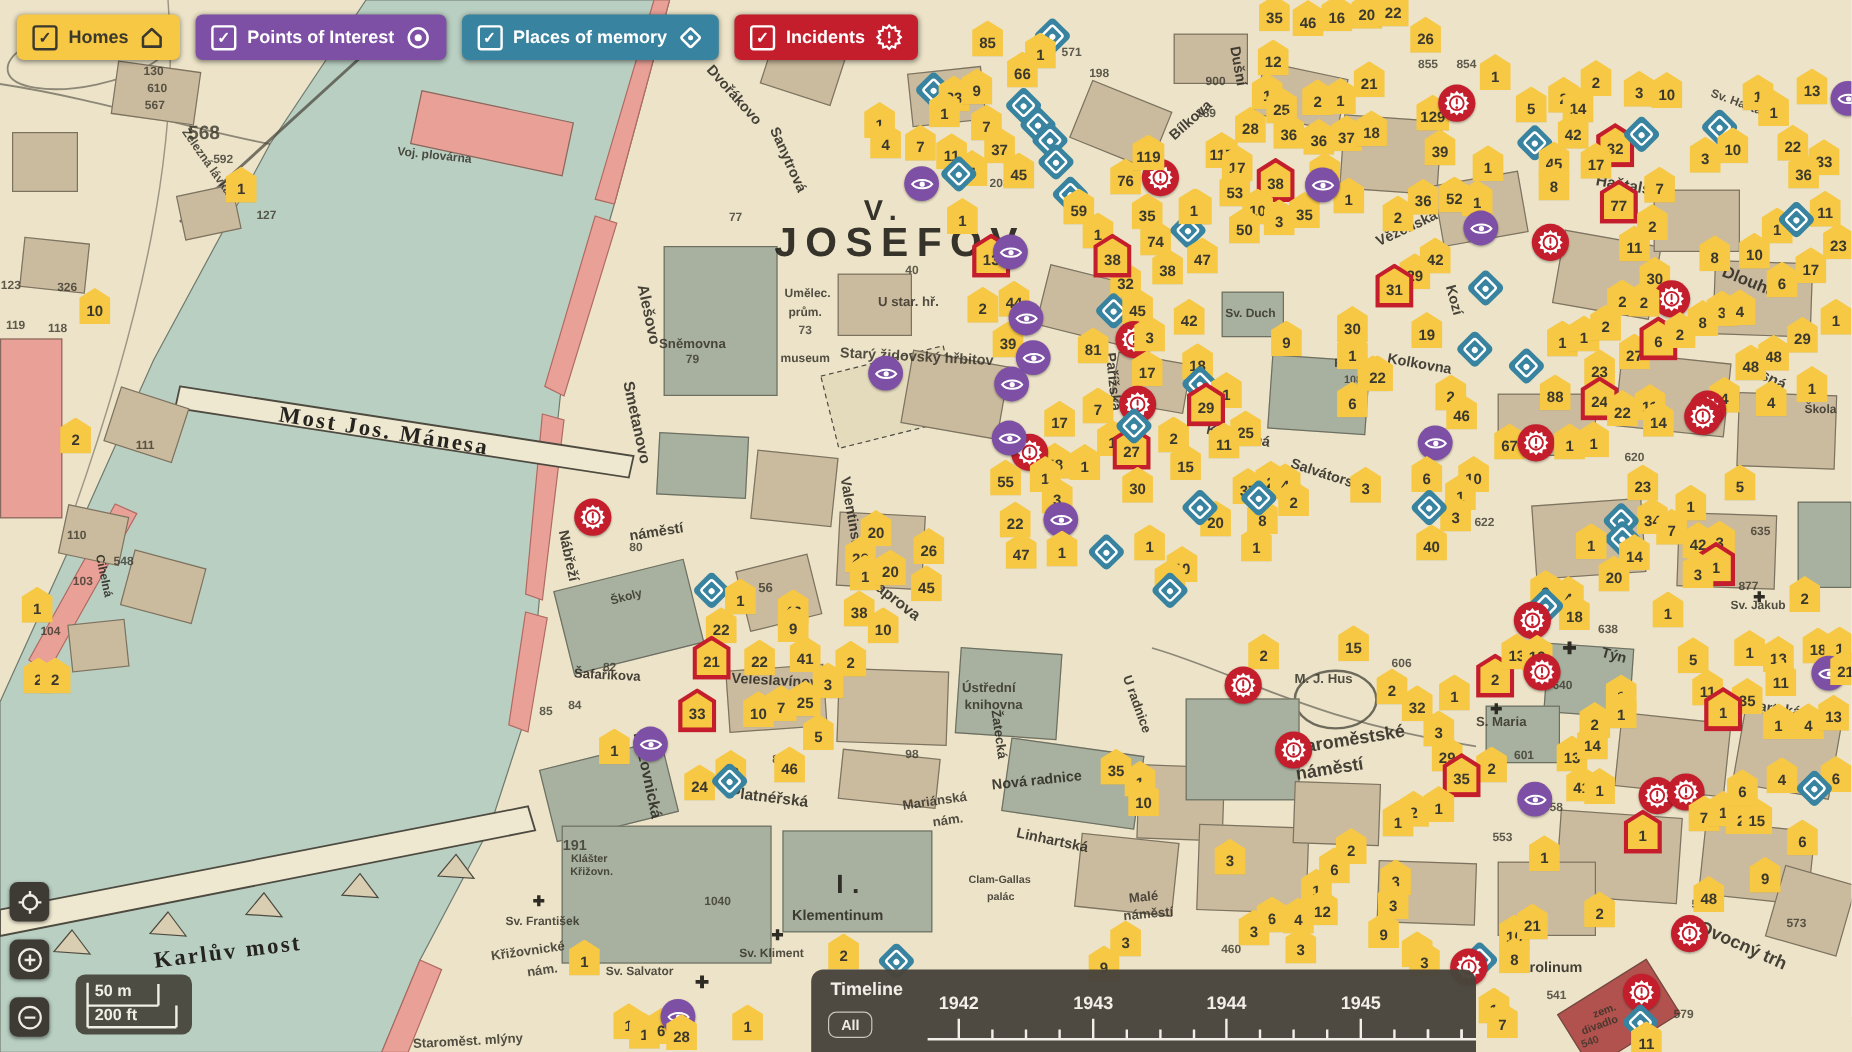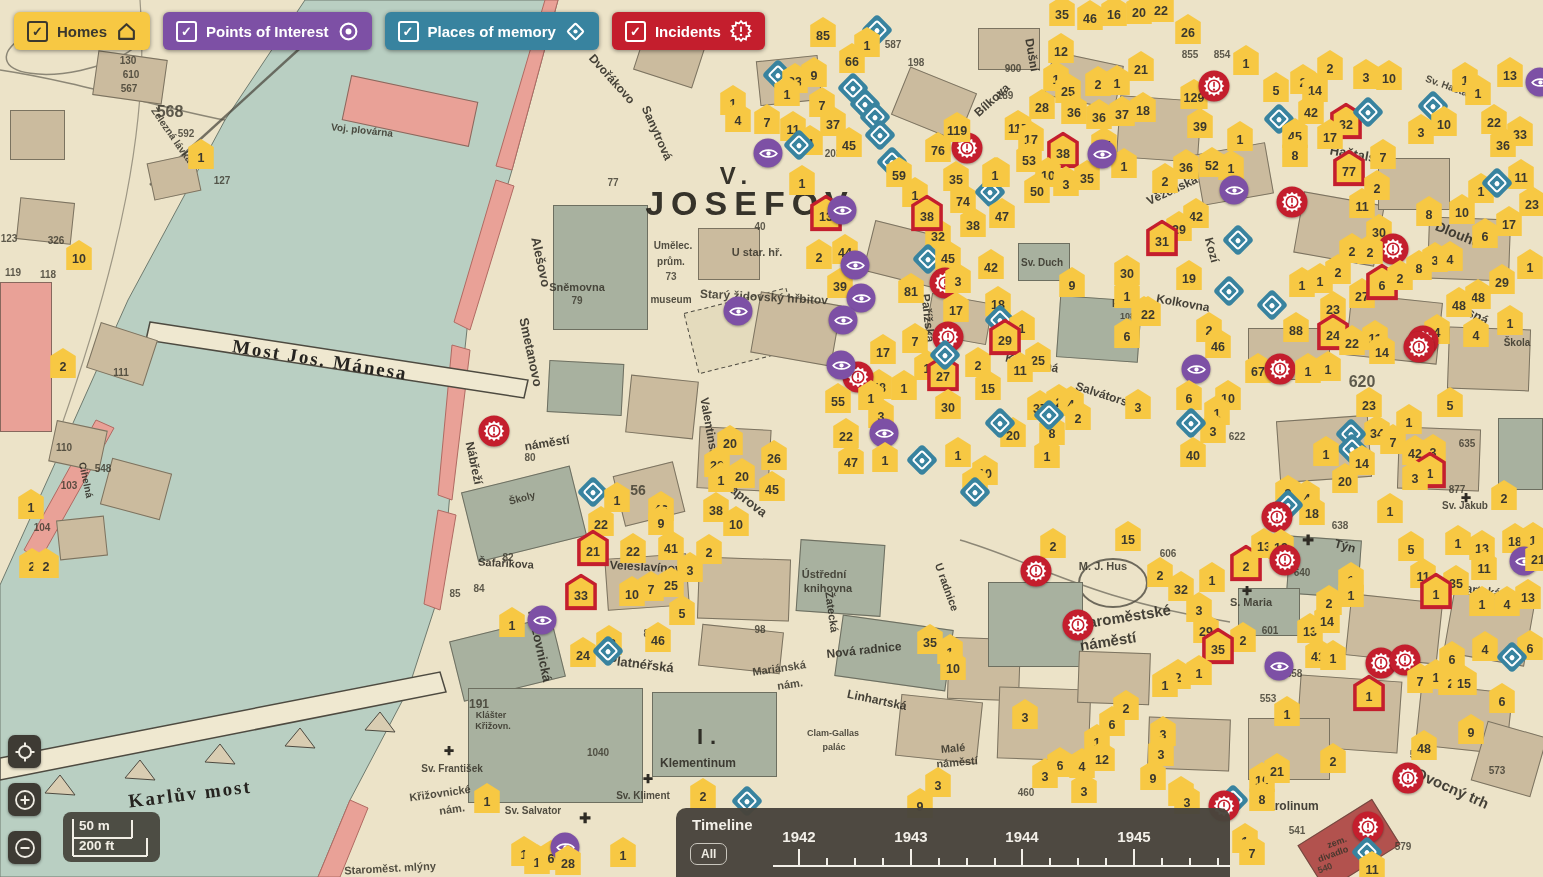--- a/index.html
+++ b/index.html
@@ -263,41 +263,41 @@
       <div class="map-label num" style="left: 69px; top: 485px; font-size: 10px; transform: translate(-50%, -50%) rotate(0deg);">103</div>
       <div class="map-label num" style="left: 42px; top: 527px; font-size: 10px; transform: translate(-50%, -50%) rotate(0deg);">104</div>
       <div class="map-label num" style="left: 103px; top: 468px; font-size: 10px; transform: translate(-50%, -50%) rotate(0deg);">548</div>
       <div class="map-label num" style="left: 598px; top: 752px; font-size: 10px; transform: translate(-50%, -50%) rotate(0deg);">1040</div>
       <div class="map-label num" style="left: 833px; top: 153px; font-size: 10px; transform: translate(-50%, -50%) rotate(0deg);">203</div>
       <div class="map-label num" style="left: 1190px; top: 54px; font-size: 10px; transform: translate(-50%, -50%) rotate(0deg);">855</div>
       <div class="map-label num" style="left: 1222px; top: 54px; font-size: 10px; transform: translate(-50%, -50%) rotate(0deg);">854</div>
       <div class="map-label num" style="left: 1192px; top: 97px; font-size: 10px; transform: translate(-50%, -50%) rotate(0deg);">856</div>
       <div class="map-label num" style="left: 1013px; top: 68px; font-size: 10px; transform: translate(-50%, -50%) rotate(0deg);">900</div>
       <div class="map-label num" style="left: 1005px; top: 95px; font-size: 10px; transform: translate(-50%, -50%) rotate(0deg);">189</div>
-      <div class="map-label num" style="left: 893px; top: 44px; font-size: 10px; transform: translate(-50%, -50%) rotate(0deg);">587</div>
+      <div class="map-label num" style="left: 893px; top: 44px; font-size: 10px; transform: translate(-50%, -50%) rotate(0deg);">571</div>
       <div class="map-label num" style="left: 916px; top: 62px; font-size: 10px; transform: translate(-50%, -50%) rotate(0deg);">198</div>
-      <div class="map-label num" style="left: 1362px; top: 382px; font-size: 16px; transform: translate(-50%, -50%) rotate(0deg);">620</div>
+      <div class="map-label num" style="left: 1362px; top: 382px; font-size: 10px; transform: translate(-50%, -50%) rotate(0deg);">620</div>
       <div class="map-label num" style="left: 1237px; top: 436px; font-size: 10px; transform: translate(-50%, -50%) rotate(0deg);">622</div>
       <div class="map-label num" style="left: 1467px; top: 443px; font-size: 10px; transform: translate(-50%, -50%) rotate(0deg);">635</div>
       <div class="map-label num" style="left: 1457px; top: 489px; font-size: 10px; transform: translate(-50%, -50%) rotate(0deg);">877</div>
-      <div class="map-label num" style="left: 1252px; top: 698px; font-size: 10px; transform: translate(-50%, -50%) rotate(0deg); margin-left: 16px;">553</div>
+      <div class="map-label num" style="left: 1252px; top: 698px; font-size: 10px; transform: translate(-50%, -50%) rotate(0deg);">553</div>
       <div class="map-label num" style="left: 1294px; top: 673px; font-size: 10px; transform: translate(-50%, -50%) rotate(0deg);">558</div>
       <div class="map-label num" style="left: 1270px; top: 630px; font-size: 10px; transform: translate(-50%, -50%) rotate(0deg);">601</div>
       <div class="map-label num" style="left: 1168px; top: 553px; font-size: 10px; transform: translate(-50%, -50%) rotate(0deg);">606</div>
       <div class="map-label num" style="left: 1302px; top: 572px; font-size: 10px; transform: translate(-50%, -50%) rotate(0deg);">640</div>
       <div class="map-label num" style="left: 1340px; top: 525px; font-size: 10px; transform: translate(-50%, -50%) rotate(0deg);">638</div>
       <div class="map-label num" style="left: 1418px; top: 754px; font-size: 10px; transform: translate(-50%, -50%) rotate(0deg);">543</div>
       <div class="map-label num" style="left: 1026px; top: 792px; font-size: 10px; transform: translate(-50%, -50%) rotate(0deg);">460</div>
       <div class="map-label num" style="left: 1497px; top: 770px; font-size: 10px; transform: translate(-50%, -50%) rotate(0deg);">573</div>
       <div class="map-label num" style="left: 1297px; top: 830px; font-size: 10px; transform: translate(-50%, -50%) rotate(0deg);">541</div>
       <div class="map-label num" style="left: 1403px; top: 846px; font-size: 10px; transform: translate(-50%, -50%) rotate(0deg);">579</div>
       <div class="map-label num" style="left: 760px; top: 629px; font-size: 10px; transform: translate(-50%, -50%) rotate(0deg);">98</div>
       <div class="map-label num" style="left: 649px; top: 633px; font-size: 10px; transform: translate(-50%, -50%) rotate(0deg);">89</div>
       <div class="map-label num" style="left: 616px; top: 498px; font-size: 10px; transform: translate(-50%, -50%) rotate(0deg);">81</div>
-      <div class="map-label num" style="left: 638px; top: 490px; font-size: 14px; transform: translate(-50%, -50%) rotate(0deg);">56</div>
+      <div class="map-label num" style="left: 638px; top: 490px; font-size: 11px; transform: translate(-50%, -50%) rotate(0deg);">56</div>
       <div class="map-label num" style="left: 479px; top: 588px; font-size: 10px; transform: translate(-50%, -50%) rotate(0deg);">84</div>
       <div class="map-label num" style="left: 455px; top: 593px; font-size: 10px; transform: translate(-50%, -50%) rotate(0deg);">85</div>
       <div class="map-label num" style="left: 508px; top: 557px; font-size: 10px; transform: translate(-50%, -50%) rotate(0deg);">82</div>
       <div class="map-label num" style="left: 530px; top: 457px; font-size: 10px; transform: translate(-50%, -50%) rotate(0deg);">80</div>
       <div class="map-label num" style="left: 613px; top: 182px; font-size: 10px; transform: translate(-50%, -50%) rotate(0deg);">77</div>
       <div class="map-label num" style="left: 760px; top: 226px; font-size: 10px; transform: translate(-50%, -50%) rotate(0deg);">40</div>
     </div>
 
   <div id="marker-layer">
       <div class="mk mk-h" style="left: 201px; top: 154px; position: absolute;">1</div>

